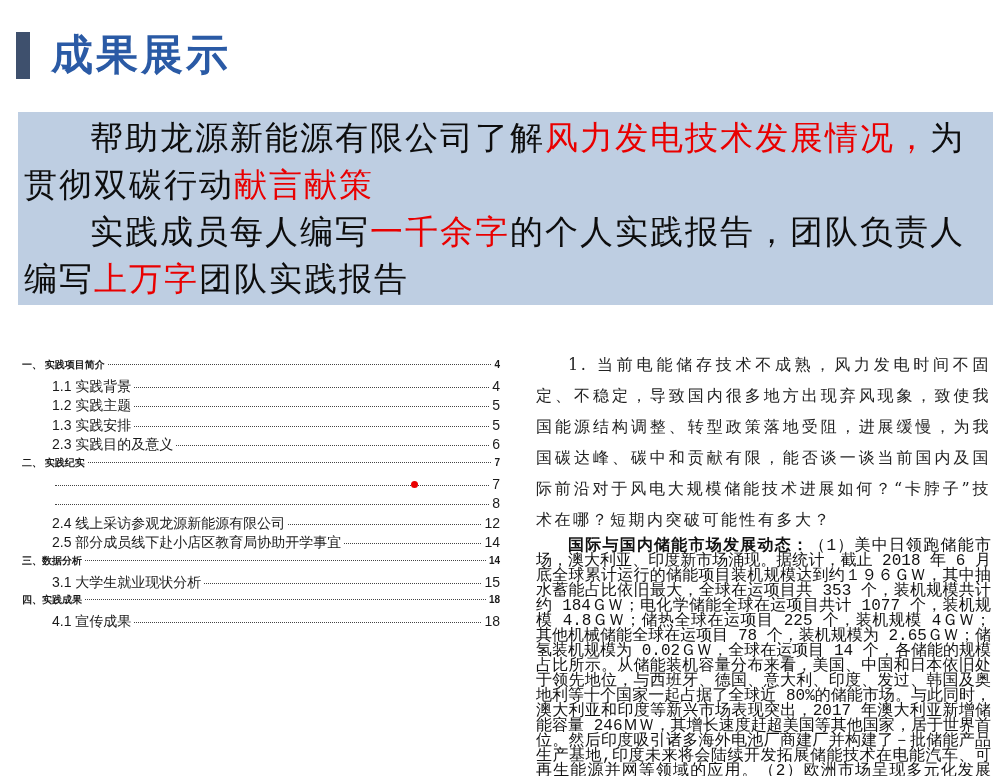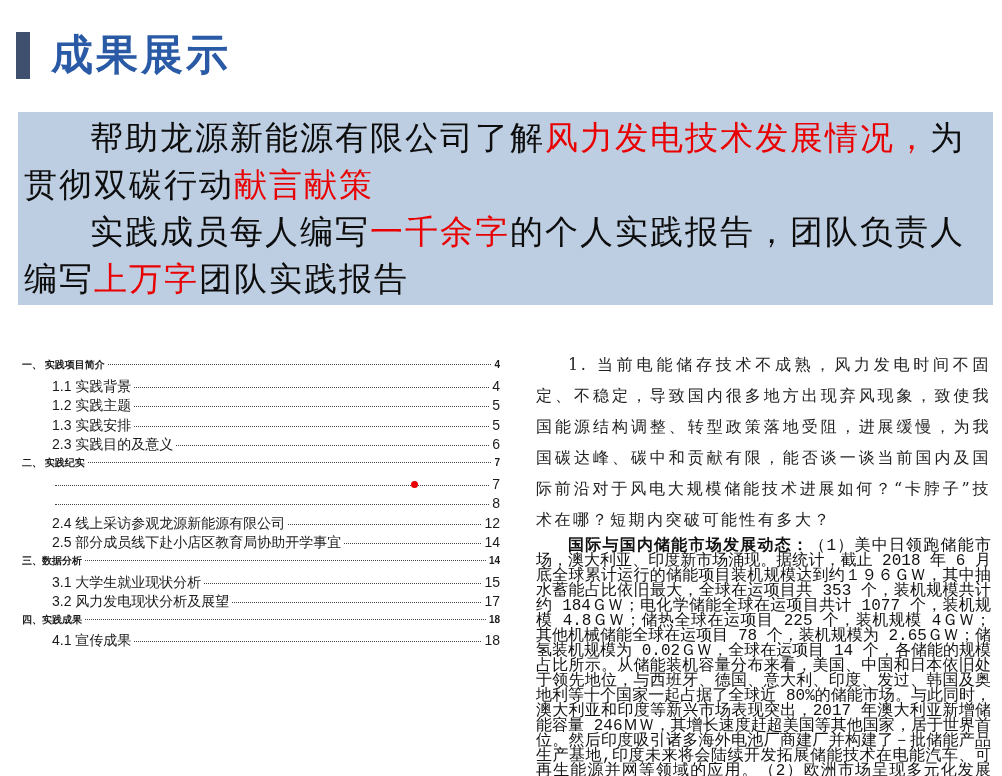--- a/index.html
+++ b/index.html
@@ -114,25 +114,20 @@
     <div class="toc-row l1">
       <span class="toc-label">三、数据分析</span>
       <span class="toc-leader"></span>
       <span class="toc-page">14</span>
     </div>
     <div class="toc-row l2">
       <span class="toc-label">3.1 大学生就业现状分析</span>
       <span class="toc-leader"></span>
       <span class="toc-page">15</span>
     </div>
-    <div class="toc-row l2">
-      <span class="toc-label">3.2 风力发电现状分析及展望</span>
-      <span class="toc-leader"></span>
-      <span class="toc-page">17</span>
-    </div>
     <div class="toc-row l1">
       <span class="toc-label">四、实践成果</span>
       <span class="toc-leader"></span>
       <span class="toc-page">18</span>
     </div>
     <div class="toc-row l2">
       <span class="toc-label">4.1 宣传成果</span>
       <span class="toc-leader"></span>
       <span class="toc-page">18</span>
     </div>

